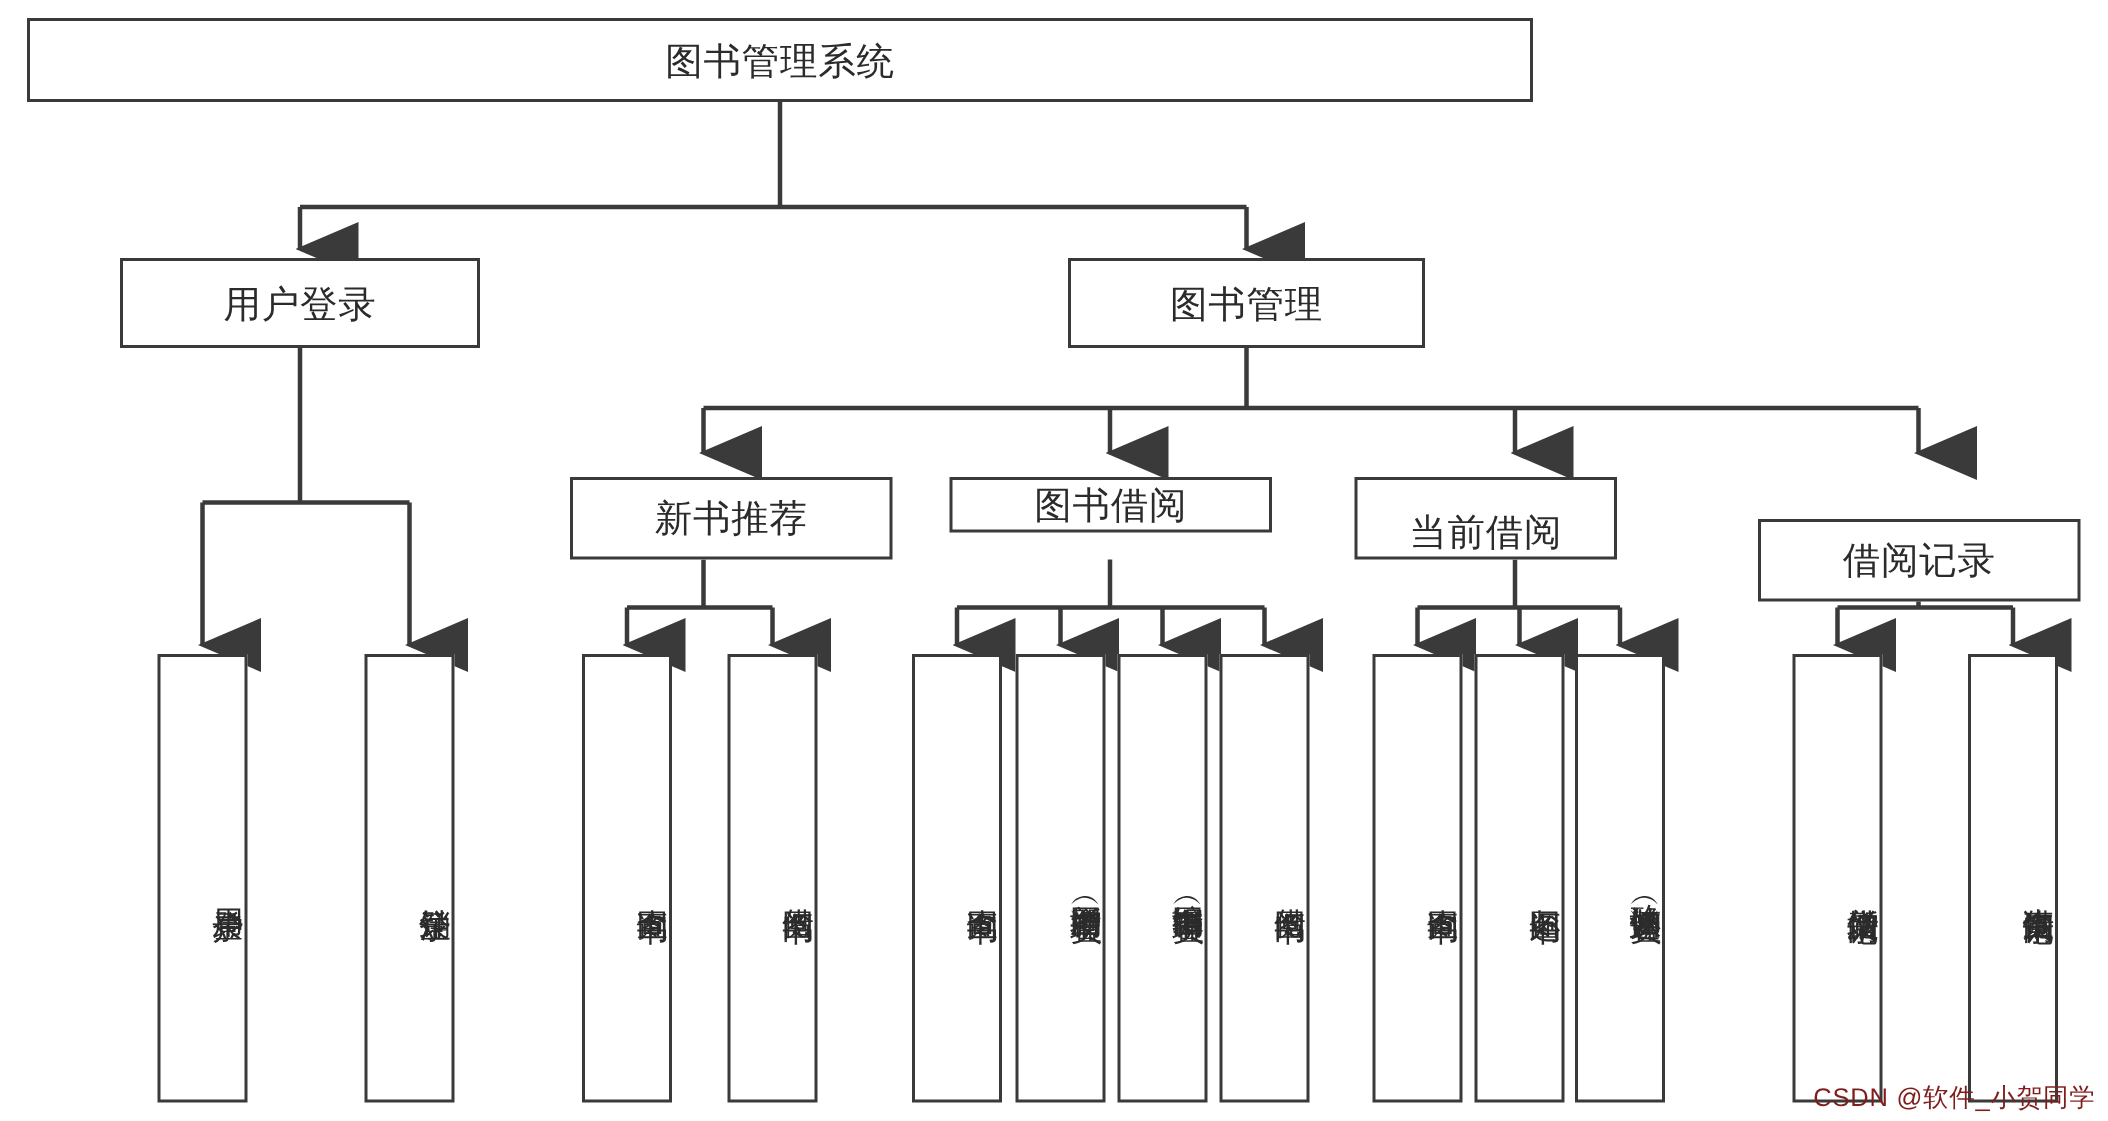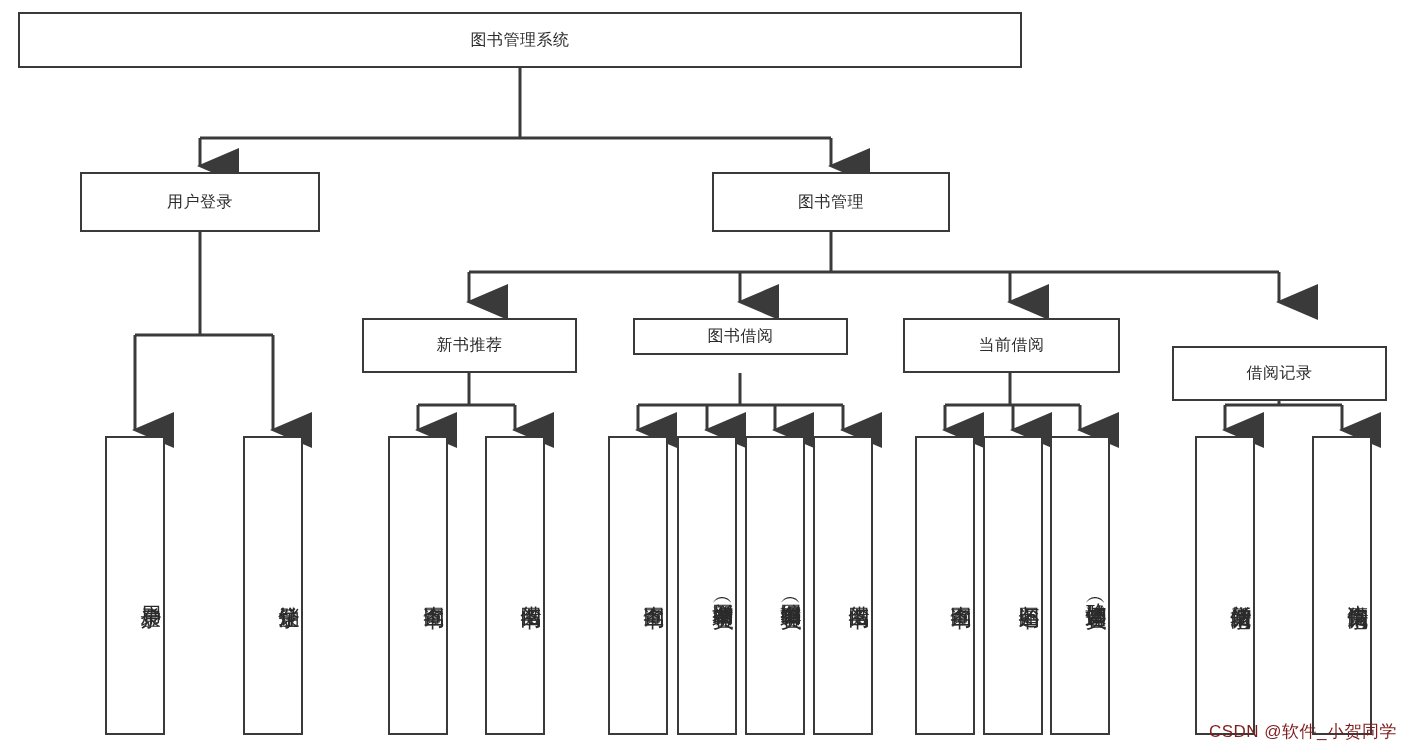--- a/index.html
+++ b/index.html
@@ -29,21 +29,21 @@
     position: absolute;
     box-sizing: border-box;
     background: #ffffff;
     border: 2px solid #3a3a3a;
     display: flex;
     align-items: center;
     justify-content: center;
     color: #2b2b2b;
   }
   .node.horiz {
-    font-size: 16px;
+    font-size: 25px;
     letter-spacing: 0.5px;
   }
   .node.vert {
     writing-mode: vertical-rl;
     text-orientation: upright;
     font-size: 21px;
     line-height: 1.18;
     letter-spacing: 1px;
     align-items: flex-start;
     padding-top: 10px;
@@ -126,27 +126,27 @@
     <span>图书管理系统</span>
   </div>
 
   <div class="node horiz" style="left:80px; top:172px; width:240px; height:60px;">
     <span>用户登录</span>
   </div>
   <div class="node horiz" style="left:712px; top:172px; width:238px; height:60px;text-align:center;">
     <span>图书管理</span>
   </div>
 
-  <div class="node horiz" style="left:362px; top:318px; width:215px; height:55px;">
+  <div class="node horiz" style="left:380px; top:318px; width:215px; height:55px;">
     <span>新书推荐</span>
   </div>
   <div class="node horiz" style="left:633px; top:318px; width:215px; height:37px;text-align:right;">
     <span>图书借阅</span>
   </div>
-  <div class="node horiz" style="left:903px; top:318px; width:217px; height:55px;">
+  <div class="node horiz" style="left:903px; top:318px; width:175px; height:55px;align-items:flex-end;">
     <span>当前借阅</span>
   </div>
   <div class="node horiz" style="left:1172px; top:318px; width:215px; height:55px;margin-top:28px;">
     <span>借阅记录</span>
   </div>
 
   <div class="node vert" style="left:105px; top:436px; width:60px; height:299px;">
     <span class="vtext">用户登录</span>
   </div>
   <div class="node vert" style="left:243px; top:436px; width:60px; height:299px;">

